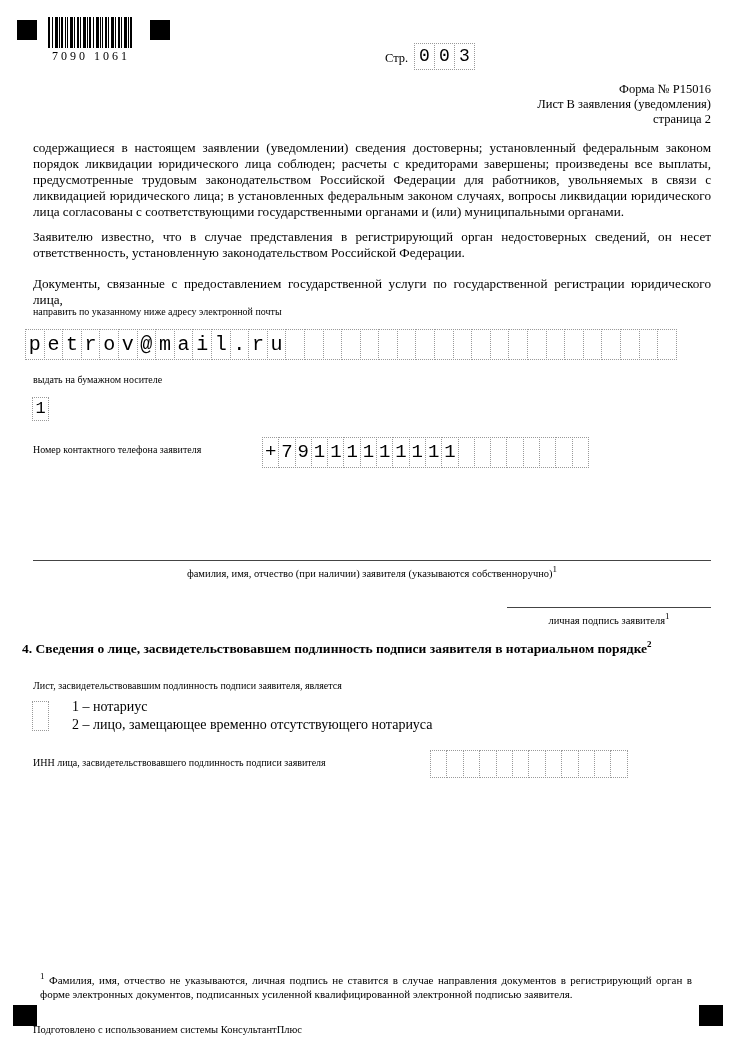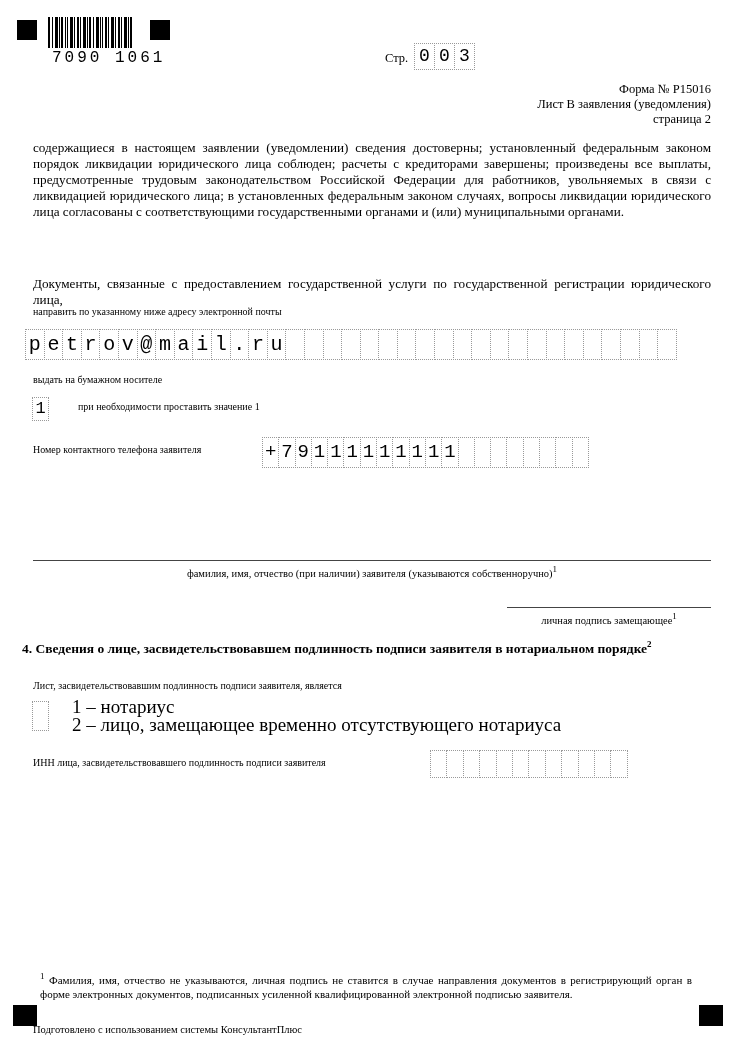--- a/index.html
+++ b/index.html
@@ -1,39 +1,39 @@
 <!DOCTYPE html>
 <html><head>
 <meta charset="utf-8">
 <style>
   html,body{margin:0;padding:0;background:#fff;}
   .page{position:relative;width:736px;height:1040px;background:#fff;overflow:hidden;
         font-family:"Liberation Serif",serif;color:#000;}
   .abs{position:absolute;}
   .sq{position:absolute;background:#000;}
-  .barcode-digits{font-family:Liberation Mono, monospace;font-size:16px;letter-spacing:3px;}
+  .barcode-digits{font-family:Liberation Serif, serif;font-size:12px;letter-spacing:3px;}
   .pglabel{font-size:12.5px;}
   .form-title{font-weight:normal;font-size:12.5px;text-align:right;line-height:15px;}
   .h3{font-weight:bold;font-size:13.5px;}
   .para{font-size:13.2px;line-height:16px;text-align:justify;}
   .lbl{font-size:10px;}
   .cellrow{white-space:nowrap;}
   .cell{display:inline-block;box-sizing:border-box;border:1px dotted #999;
         font-family:"Liberation Mono",monospace;text-align:center;vertical-align:top;
         margin-left:-1px;}
   .cellrow .cell:first-child{margin-left:0;}
   .email-field .cell{width:19.6px;height:31px;font-size:20px;line-height:29px;}
   .phone-field .cell{width:17.3px;height:31px;font-size:19px;line-height:29px;}
   .page-field .cell{width:21px;height:27px;font-size:18px;line-height:25px;}
   .inn-field .cell{width:17.4px;height:28px;font-size:17px;line-height:26px;}
   .one-cell .cell{width:17px;height:24px;font-size:17px;line-height:22px;}
   .sel-cell .cell{width:17px;height:30px;font-size:17px;line-height:28px;}
   .sigline{position:absolute;border-top:1px solid #444;height:0;}
   .caption{font-size:10.5px;text-align:center;}
-  .opts{font-size:19px;line-height:17.5px;}
+  .opts{font-size:14px;line-height:17.5px;}
   .fnote{font-size:11px;line-height:14px;text-align:justify;}
   .fnote sup,.caption sup,.h3 sup{font-size:9px;}
   .footer{font-size:10.5px;}
   .barcode-bars{position:absolute;}
 </style>
 </head>
 <body>
 
 <div class="page">
 
@@ -76,40 +76,40 @@
   <div class="abs cellrow page-field" style="left:414px;top:43px;"><span class="cell">0</span><span class="cell">0</span><span class="cell">3</span></div>
 
   <div class="abs form-title" style="right:25px;top:82px;width:400px;">
     <div>Форма № Р15016</div>
     <div>Лист В заявления (уведомления)</div>
     <div>страница 2</div>
   </div>
 
 
   <div class="abs para" style="left:33px;top:140px;width:678px;">содержащиеся в настоящем заявлении (уведомлении) сведения достоверны; установленный федеральным законом порядок ликвидации юридического лица соблюден; расчеты с кредиторами завершены; произведены все выплаты, предусмотренные трудовым законодательством Российской Федерации для работников, увольняемых в связи с ликвидацией юридического лица; в установленных федеральным законом случаях, вопросы ликвидации юридического лица согласованы с соответствующими государственными органами и (или) муниципальными органами.</div>
+  <div class="abs para" style="left:33px;top:229px;width:678px;">Заявителю известно, что в случае представления в регистрирующий орган недостоверных сведений, он несет ответственность, установленную законодательством Российской Федерации.</div>
   <div class="abs para" style="left:33px;top:276px;width:678px;">Документы, связанные с предоставлением государственной услуги по государственной регистрации юридического лица,</div>
 
   <div class="abs lbl" style="left:33px;top:306px;">направить по указанному ниже адресу электронной почты</div>
   <div class="abs cellrow email-field" style="left:25px;top:329px;"><span class="cell">p</span><span class="cell">e</span><span class="cell">t</span><span class="cell">r</span><span class="cell">o</span><span class="cell">v</span><span class="cell">@</span><span class="cell">m</span><span class="cell">a</span><span class="cell">i</span><span class="cell">l</span><span class="cell">.</span><span class="cell">r</span><span class="cell">u</span><span class="cell"></span><span class="cell"></span><span class="cell"></span><span class="cell"></span><span class="cell"></span><span class="cell"></span><span class="cell"></span><span class="cell"></span><span class="cell"></span><span class="cell"></span><span class="cell"></span><span class="cell"></span><span class="cell"></span><span class="cell"></span><span class="cell"></span><span class="cell"></span><span class="cell"></span><span class="cell"></span><span class="cell"></span><span class="cell"></span><span class="cell"></span></div>
 
   <div class="abs lbl" style="left:33px;top:374px;">выдать на бумажном носителе</div>
   <div class="abs cellrow one-cell" style="left:32px;top:397px;"><span class="cell">1</span></div>
-  <div class="abs lbl" style="left:78px;top:401px;">при необходимости проставить значение 1</div>
 
   <div class="abs lbl" style="left:33px;top:444px;">Номер контактного телефона заявителя</div>
   <div class="abs cellrow phone-field" style="left:262px;top:437px;"><span class="cell">+</span><span class="cell">7</span><span class="cell">9</span><span class="cell">1</span><span class="cell">1</span><span class="cell">1</span><span class="cell">1</span><span class="cell">1</span><span class="cell">1</span><span class="cell">1</span><span class="cell">1</span><span class="cell">1</span><span class="cell"></span><span class="cell"></span><span class="cell"></span><span class="cell"></span><span class="cell"></span><span class="cell"></span><span class="cell"></span><span class="cell"></span></div>
 
   <div class="sigline" style="left:33px;top:560px;width:678px;"></div>
   <div class="abs caption" style="left:33px;top:564px;width:678px;">
     <span>фамилия, имя, отчество (при наличии) заявителя (указываются собственноручно)</span><sup>1</sup>
   </div>
 
   <div class="sigline" style="left:507px;top:607px;width:204px;"></div>
   <div class="abs caption" style="left:507px;top:611px;width:204px;">
-    <span>личная подпись замещающее</span><sup>1</sup>
+    <span>личная подпись заявителя</span><sup>1</sup>
   </div>
 
   <div class="abs h3" style="left:22px;top:639px;width:700px;">
     <span>4. Сведения о лице, засвидетельствовавшем подлинность подписи заявителя в нотариальном порядке</span><sup>2</sup>
   </div>
 
   <div class="abs lbl" style="left:33px;top:680px;">Лист, засвидетельствовавшим подлинность подписи заявителя, является</div>
 
   <div class="abs cellrow sel-cell" style="left:32px;top:701px;"><span class="cell"></span></div>
   <div class="abs opts" style="left:72px;top:698px;">

